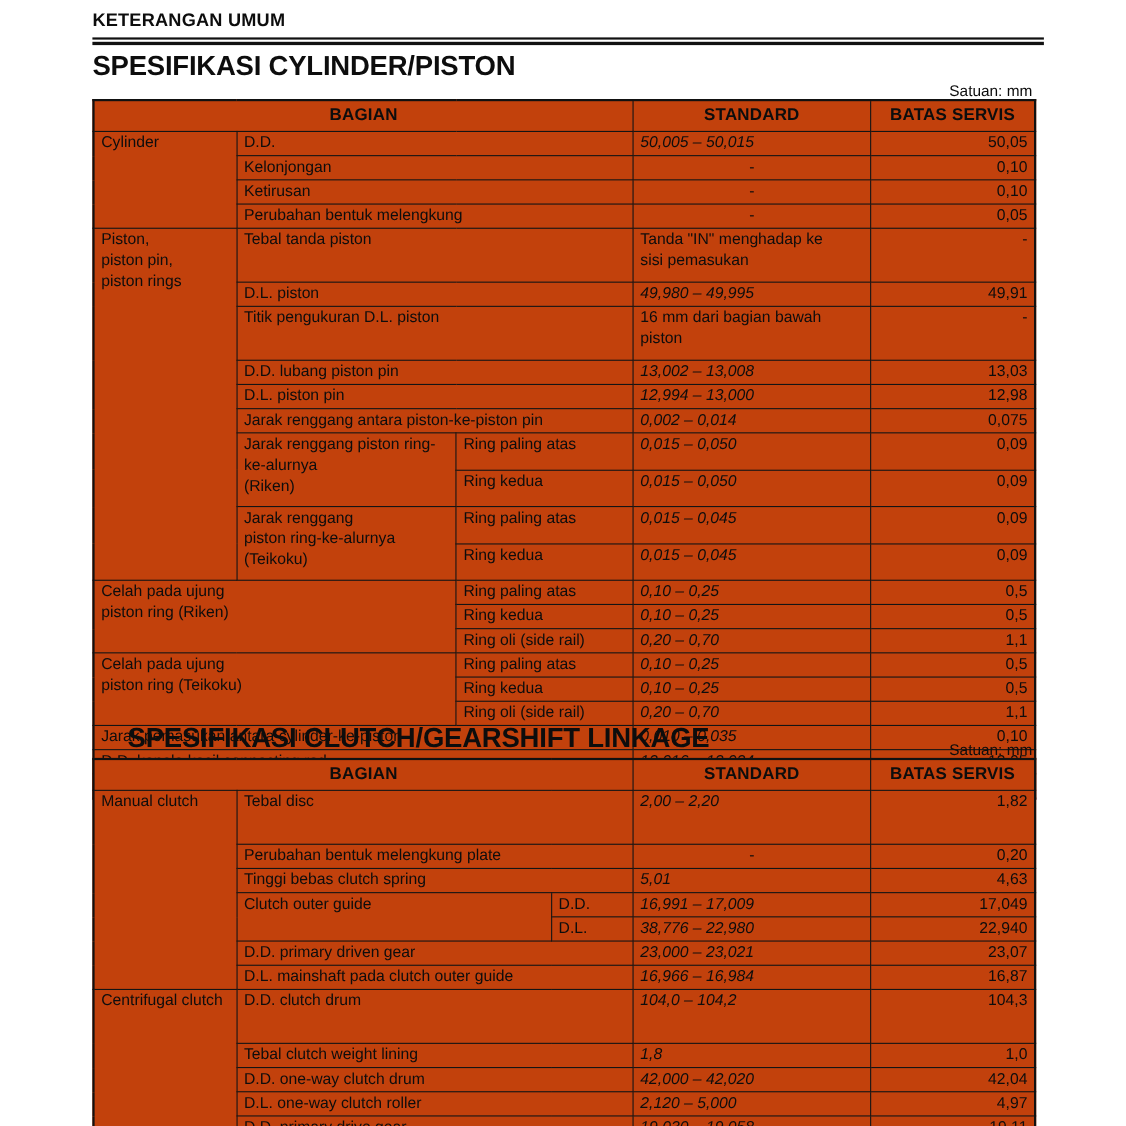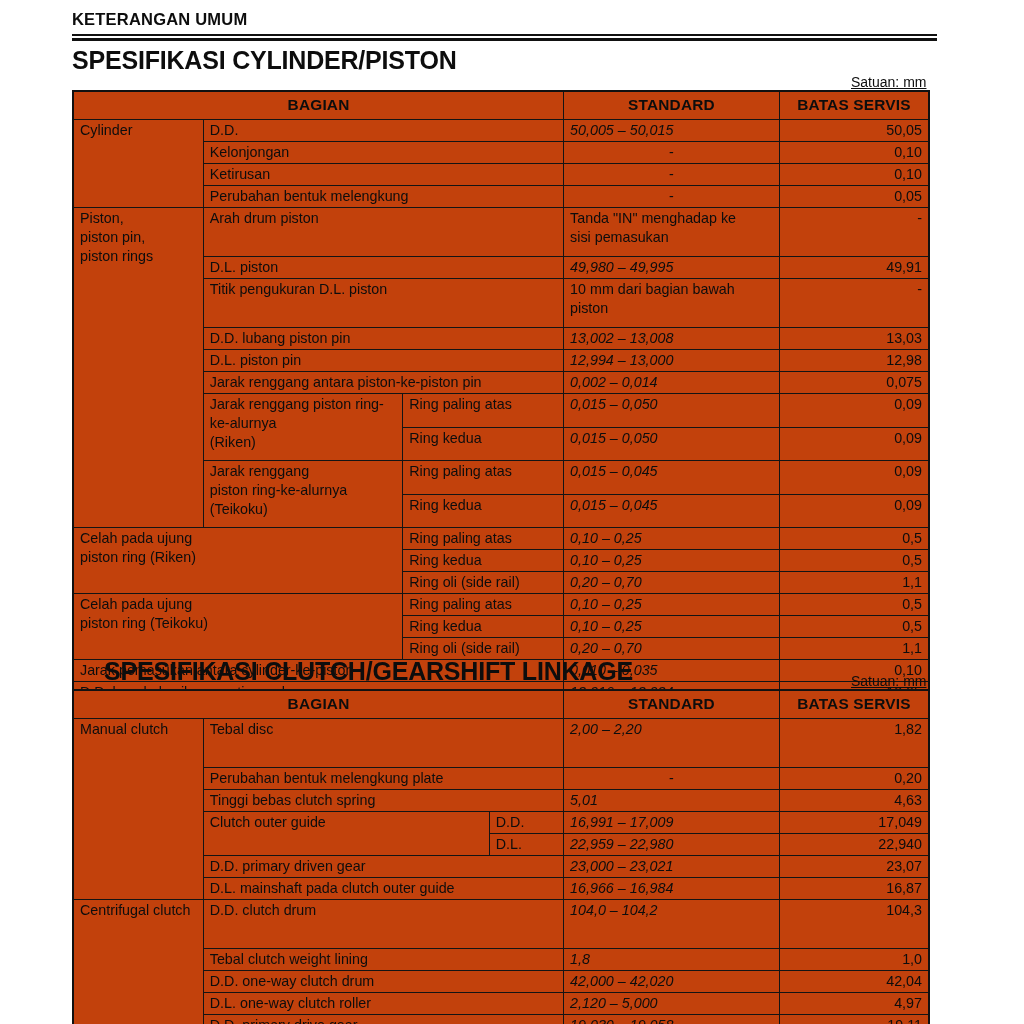--- a/index.html
+++ b/index.html
@@ -11,21 +11,21 @@
     width: 1024px;
     height: 1024px;
     font-family: "Liberation Sans", sans-serif;
     color: #0d0d0d;
     -webkit-font-smoothing: antialiased;
     position: relative;
     overflow: hidden;
   }
   .page {
     position: absolute;
-    left: 0; top: 0;
+    left: 12px; top: 0;
     width: 932px;
     height: 1024px;
   }
 
   
   .running-head {
     position: absolute;
     left: 72px;
     top: 10px;
     font-size: 16.5px;
@@ -58,21 +58,20 @@
     white-space: nowrap;
   }
   #title-1 { left: 72px; top: 46px; }
   #title-2 { left: 72px; top: 657px; margin-left: 32px; }
 
   
   .satuan {
     position: absolute;
     font-size: 14px;
     white-space: nowrap;
-    text-decoration: underline;
   }
   #satuan-1 { left: 851px; top: 74px; }
   #satuan-2 { left: 851px; top: 673px; }
 
   
   .spec-table {
     position: absolute;
     border-collapse: collapse;
     table-layout: fixed;
     font-size: 14.3px;
@@ -166,36 +165,36 @@
         <td class="dash">-</td>
         <td class="ctr">0,05</td>
       </tr>
 
       <tr>
         <td class="grp" rowspan="10">
           <div>Piston,</div>
           <div>piston pin,</div>
           <div>piston rings</div>
         </td>
-        <td colspan="2" class="tall">Arah drum piston</td>
+        <td colspan="2" class="tall">Tebal tanda piston</td>
         <td class="wrap">
           <div>Tanda "IN" menghadap ke</div>
           <div>sisi pemasukan</div>
         </td>
         <td class="ctr">-</td>
       </tr>
       <tr>
         <td colspan="2" class="r">D.L. piston</td>
         <td class="num">49,980 – 49,995</td>
         <td class="ctr">49,91</td>
       </tr>
       <tr>
         <td colspan="2" class="tall">Titik pengukuran D.L. piston</td>
         <td class="wrap">
-          <div>10 mm dari bagian bawah</div>
+          <div>16 mm dari bagian bawah</div>
           <div>piston</div>
         </td>
         <td class="ctr">-</td>
       </tr>
       <tr>
         <td colspan="2" class="r">D.D. lubang piston pin</td>
         <td class="num">13,002 – 13,008</td>
         <td class="ctr">13,03</td>
       </tr>
       <tr>
@@ -335,21 +334,21 @@
         <td class="ctr">4,63</td>
       </tr>
       <tr>
         <td rowspan="2" class="r">Clutch outer guide</td>
         <td class="r">D.D.</td>
         <td class="num">16,991 – 17,009</td>
         <td class="ctr">17,049</td>
       </tr>
       <tr>
         <td class="r">D.L.</td>
-        <td class="num">22,959 – 22,980</td>
+        <td class="num">38,776 – 22,980</td>
         <td class="ctr">22,940</td>
       </tr>
       <tr>
         <td colspan="2" class="r">D.D. primary driven gear</td>
         <td class="num">23,000 – 23,021</td>
         <td class="ctr">23,07</td>
       </tr>
       <tr>
         <td colspan="2" class="r">D.L. mainshaft pada clutch outer guide</td>
         <td class="num">16,966 – 16,984</td>

